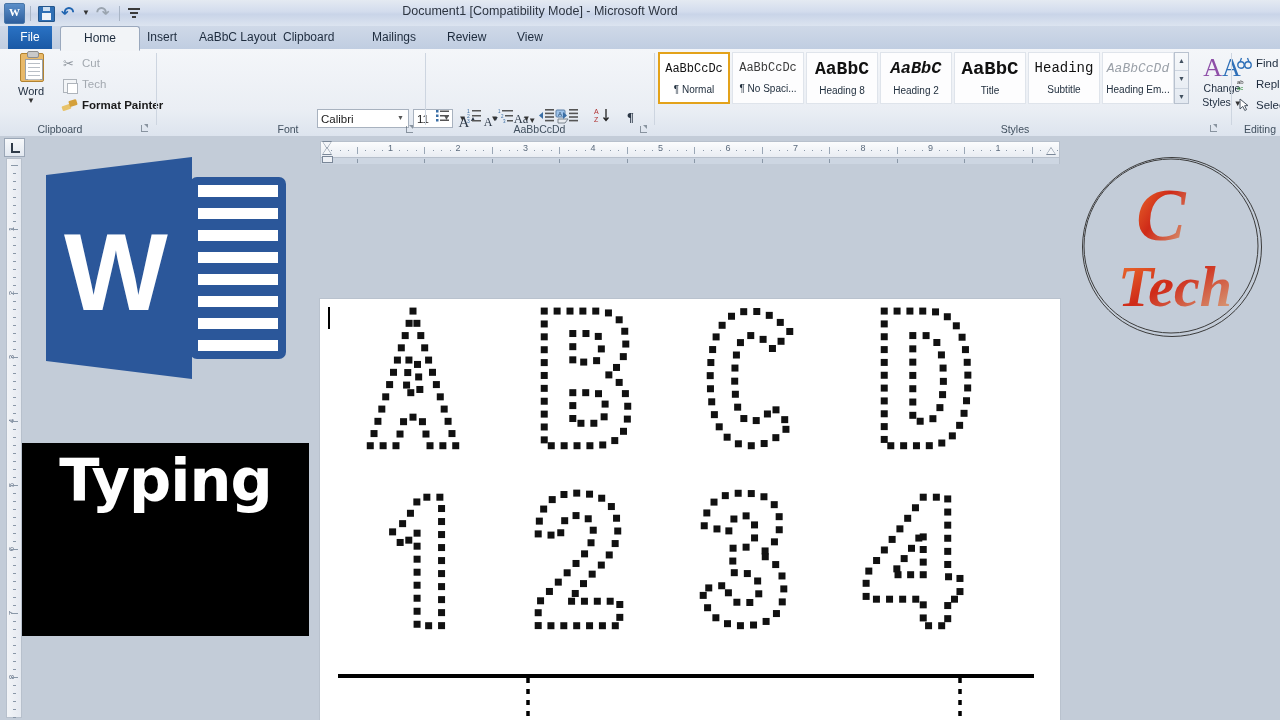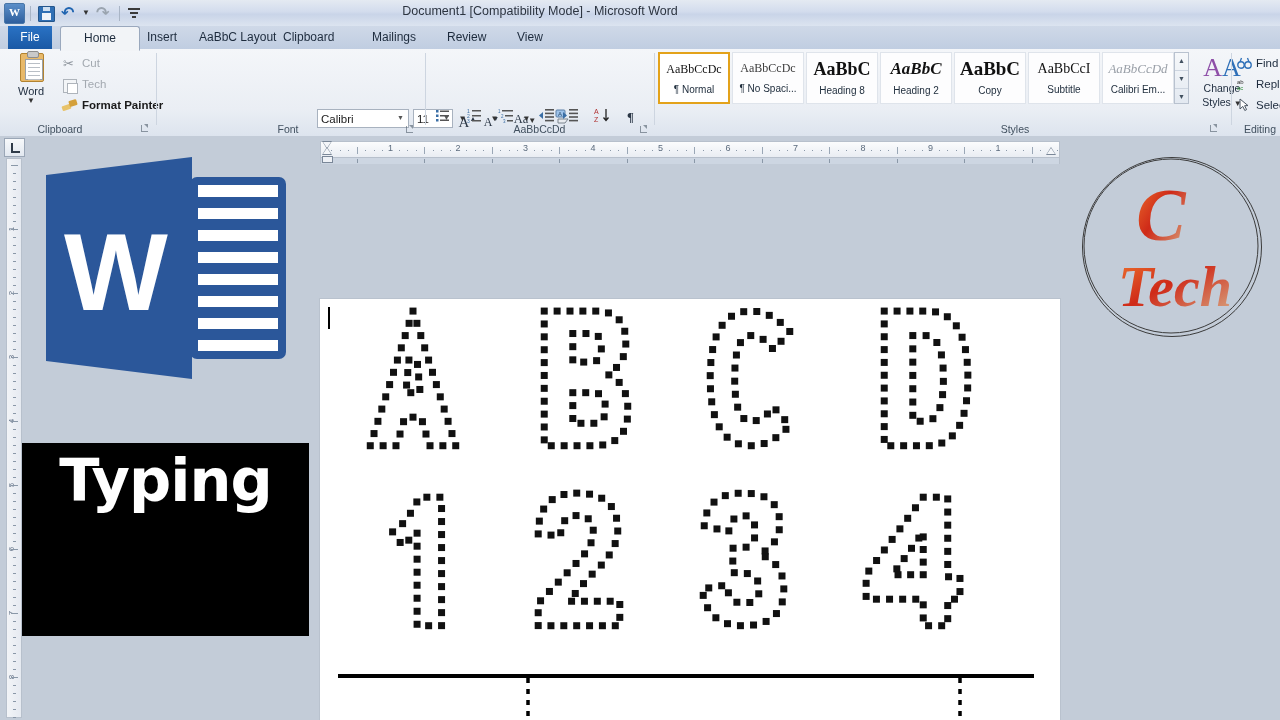--- a/index.html
+++ b/index.html
@@ -113,21 +113,21 @@
   .btn{position:absolute;height:21px;min-width:21px;text-align:center;line-height:21px;font-size:12.5px;color:#2b3746;}
   .btn.sq{width:21px;}
   .btn.on{background:linear-gradient(to bottom,#ffe9a8,#fdc85c);border:1px solid #c49a34;border-radius:2px;line-height:19px;}
 
   
   .stylebox{
     position:absolute;top:3px;width:72px;height:52px;box-sizing:border-box;
     background:#fdfdfe;border:1px solid #dfe4eb;text-align:center;overflow:hidden;
   }
   .stylebox.sel{border:2px solid #e3a21a;background:#fff;box-shadow:inset 0 0 0 1px #fff;}
-  .stylebox .prev{font-size:13px;line-height:30px;color:#111;font-family:Liberation Serif, serif;white-space:nowrap;}
+  .stylebox .prev{font-size:13px;line-height:30px;color:#111;font-family:Liberation Mono, monospace;white-space:nowrap;}
   .stylebox .nm{font-size:10px;color:#22303f;line-height:12px;white-space:nowrap;overflow:hidden;}
   .sc-spin{position:absolute;top:3px;width:15px;height:52px;border:1px solid #b9c2cf;background:linear-gradient(to bottom,#f6f8fa,#e3e9f1);box-sizing:border-box;}
   .sc-spin div{height:17px;line-height:16px;text-align:center;font-size:7px;color:#41505f;border-bottom:1px solid #cdd5e0;}
   .chstyles{position:absolute;top:4px;width:54px;text-align:center;}
   .chstyles .big{font-size:26px;line-height:30px;font-family:"Liberation Serif",serif;}
   .chstyles .t{font-size:10.5px;line-height:11px;color:#1d2b3d;}
 
   
   .edit-item{position:absolute;height:20px;line-height:20px;font-size:11.5px;padding-left:20px;color:#1d2b3d;white-space:nowrap;}
 
@@ -439,29 +439,29 @@
       <div class="stylebox" style="left:151px;">
         <div class="prev" style="font-size:18px;font-weight:bold;line-height:32px;">AaBbC</div>
         <div class="nm">Heading 8</div>
       </div>
       <div class="stylebox" style="left:225px;">
         <div class="prev" style="font-size:17px;font-weight:bold;font-style:italic;line-height:32px;">AaBbC</div>
         <div class="nm">Heading 2</div>
       </div>
       <div class="stylebox" style="left:299px;">
         <div class="prev" style="font-size:19px;font-weight:bold;line-height:32px;">AaBbC</div>
-        <div class="nm">Copy</div>
+        <div class="nm">Title</div>
       </div>
       <div class="stylebox" style="left:373px;">
-        <div class="prev" style="font-size:14px;line-height:31px;">AaBbCcI</div>
+        <div class="prev" style="font-size:14px;line-height:31px;">Heading</div>
         <div class="nm">Subtitle</div>
       </div>
       <div class="stylebox" style="left:447px;">
         <div class="prev" style="font-size:13px;font-style:italic;color:#9aa0a8;line-height:31px;">AaBbCcDd</div>
-        <div class="nm">Calibri Em...</div>
+        <div class="nm">Heading Em...</div>
       </div>
       <div class="sc-spin" style="left:519px;">
         <div>▲</div>
         <div>▼</div>
         <div style="border-bottom:none;">▼</div>
       </div>
       <div class="chstyles" style="left:540px;">
         <div class="big"><span style="color:#8e4fa8;">A</span><span style="color:#2f70b8;">A</span></div>
         <div class="t">Change</div>
         <div class="t"><span>Styles</span> <span class="caret-sm">▼</span></div>

